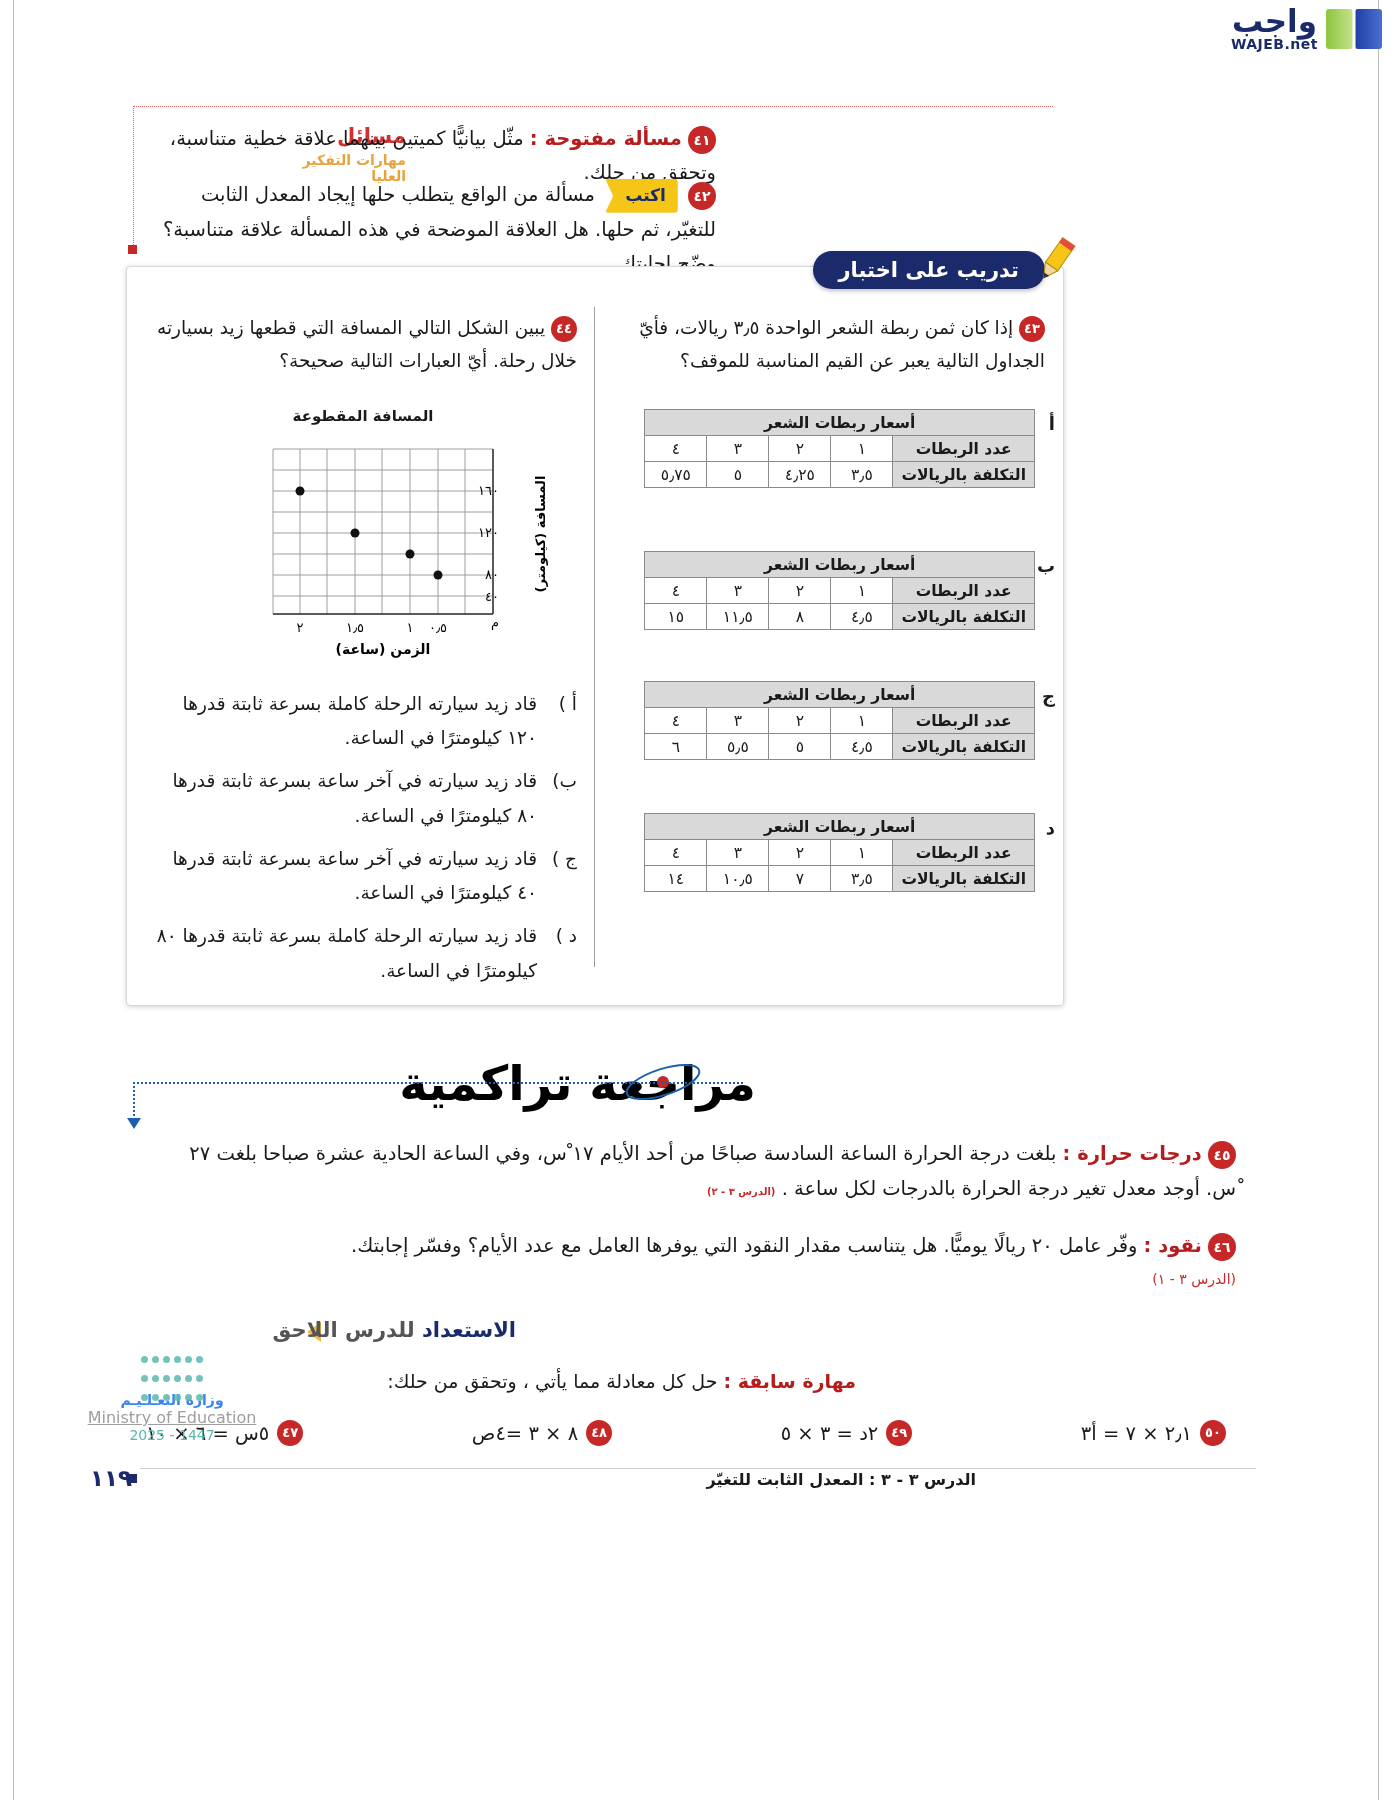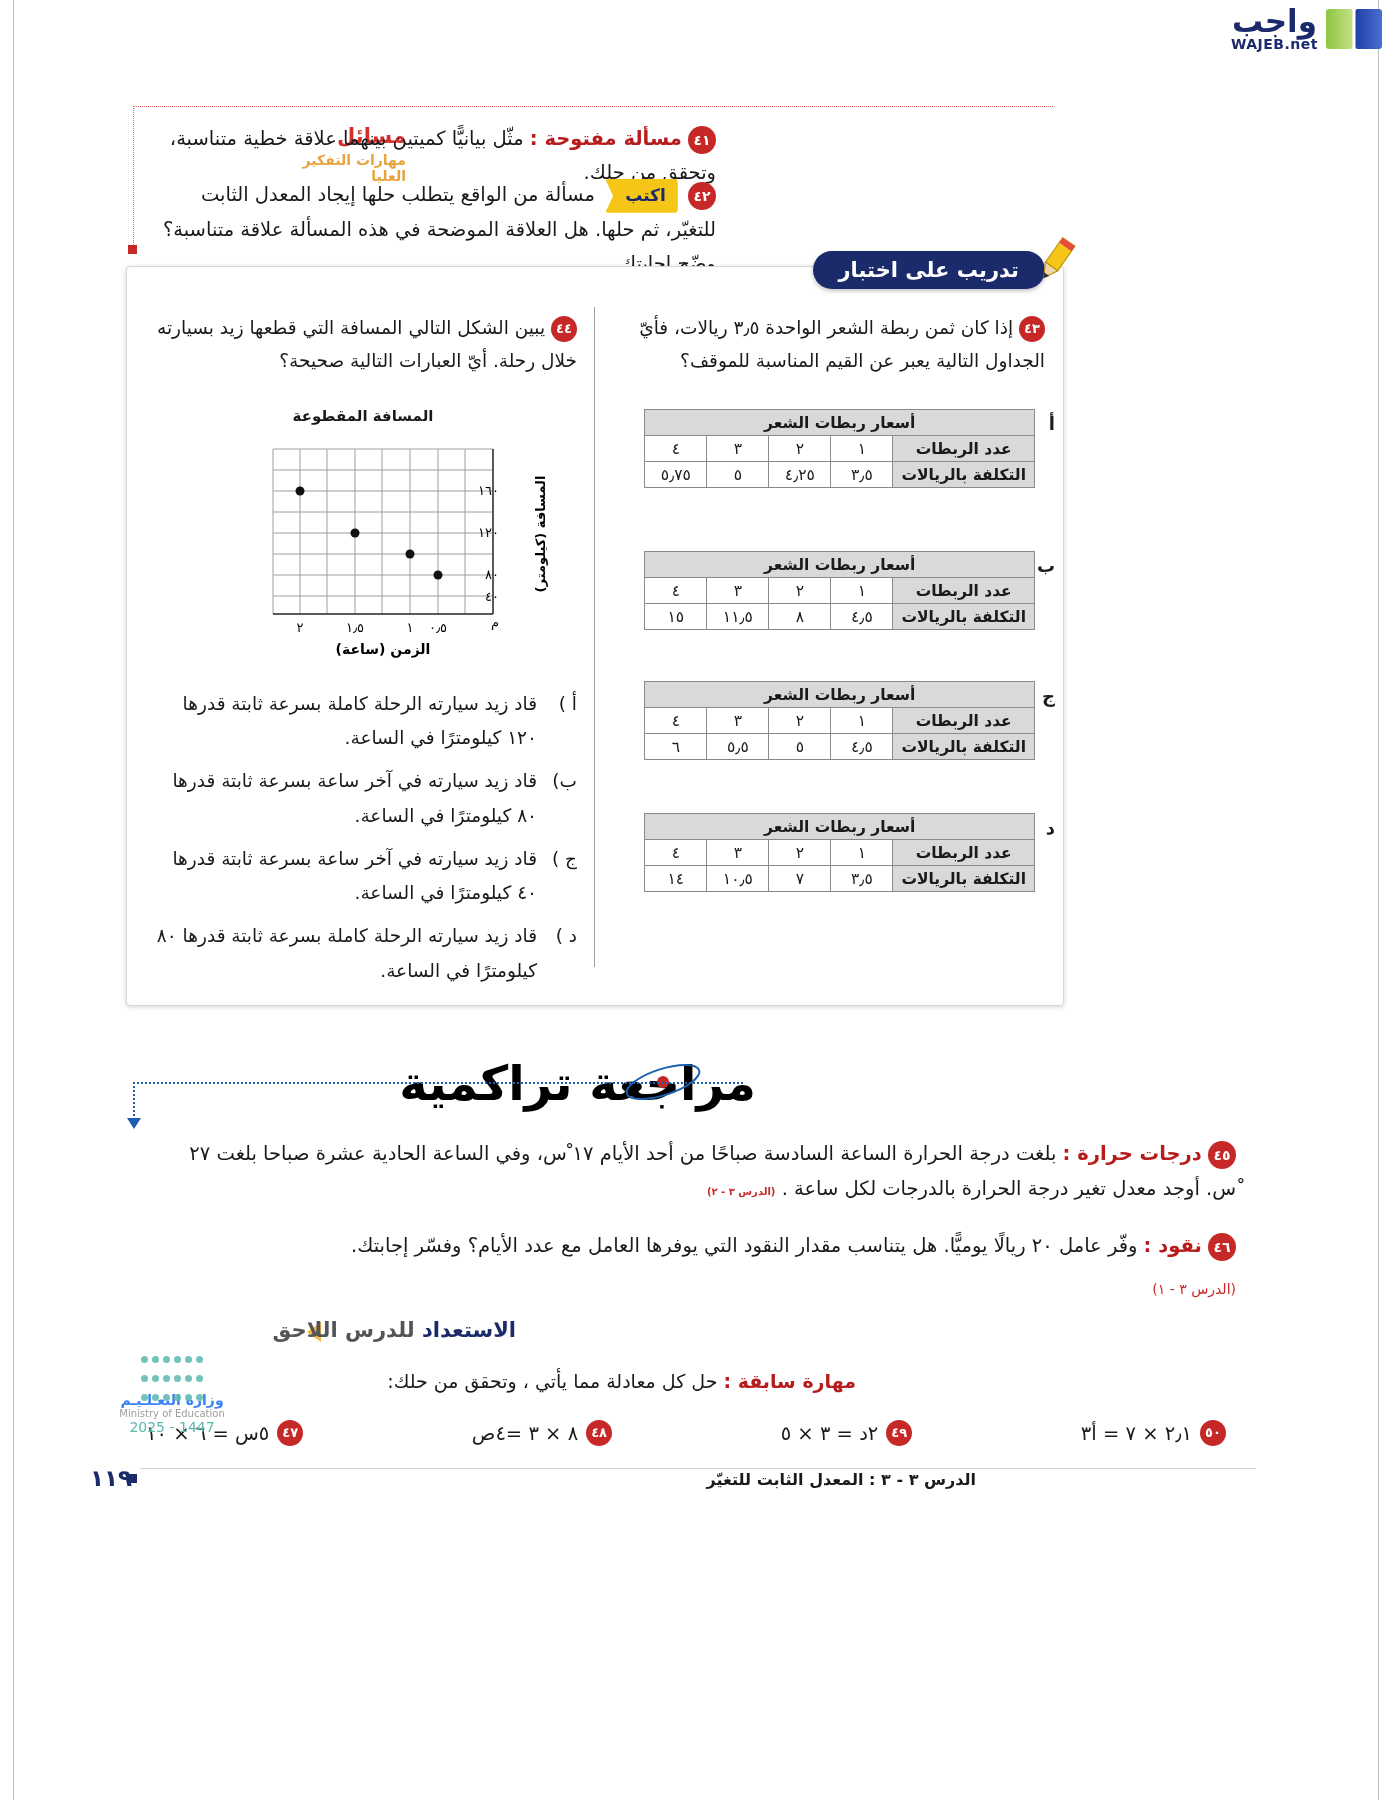--- a/index.html
+++ b/index.html
@@ -124,21 +124,21 @@
   
   .footer-line { position:absolute; right:140px; left:140px; top:1468px; border-top:1px solid #cfcfcf; }
   .footer-text { position:absolute; right:420px; top:1470px; font-size:16px; font-weight:bold; color:#1a1a1a; }
   .page-no { position:absolute; left:90px; top:1465px; font-size:23px; font-weight:bold; color:#1b2a6b; }
   .footer-sq { position:absolute; left:128px; top:1474px; width:9px; height:9px; background:#1b2a6b; }
 
   .moe { position:absolute; left:72px; top:1350px; width:200px; text-align:center; }
   .moe .dots { height:42px; }
   .moe .dots i { display:inline-block; width:7px; height:7px; border-radius:50%; background:#5bb8b0; margin:2px; opacity:.85; }
   .moe .ar { font-size:14px; font-weight:bold; color:#3b82f6; letter-spacing:1px; }
-  .moe .en { font-size:10px; color:#9e9e9e; }
+  .moe .en { font-size:16px; color:#9e9e9e;text-decoration:underline; }
   .moe .yr { font-size:14px; color:#5bb8b0; }
 
   svg text { font-family:"DejaVu Sans", sans-serif; }
 </style>
 </head>
 <body>
 
 <div class="frame-left"></div>
 <div class="frame-right"></div>
 
@@ -388,21 +388,21 @@
   <span class="qnum">٤٥</span>
   <span class="bold-red">درجات حرارة :</span>
   <span>بلغت درجة الحرارة الساعة السادسة صباحًا من أحد الأيام ١٧ ْس، وفي الساعة الحادية عشرة صباحا بلغت ٢٧ ْس. أوجد معدل تغير درجة الحرارة بالدرجات لكل ساعة .</span>
   <span class="lesson-tag">(الدرس ٣ - ٢)</span>
 </div>
 
 <div class="q-cr" id="q46">
   <span class="qnum">٤٦</span>
   <span class="bold-red">نقود :</span>
   <span>وفّر عامل ٢٠ ريالًا يوميًّا. هل يتناسب مقدار النقود التي يوفرها العامل مع عدد الأيام؟ وفسّر إجابتك.</span>
-  <div class="lesson-tag-sm" style="margin-top:14px;">(الدرس ٣ - ١)</div>
+  <div class="lesson-tag-sm" style="margin-top:4px;">(الدرس ٣ - ١)</div>
 </div>
 
 <div class="prep-tri"></div>
 <div class="prep">
   <span class="b">الاستعداد</span>
   <span class="g">للدرس اللاحق</span>
 </div>
 
 <div class="skill">
   <b>مهارة سابقة :</b>

